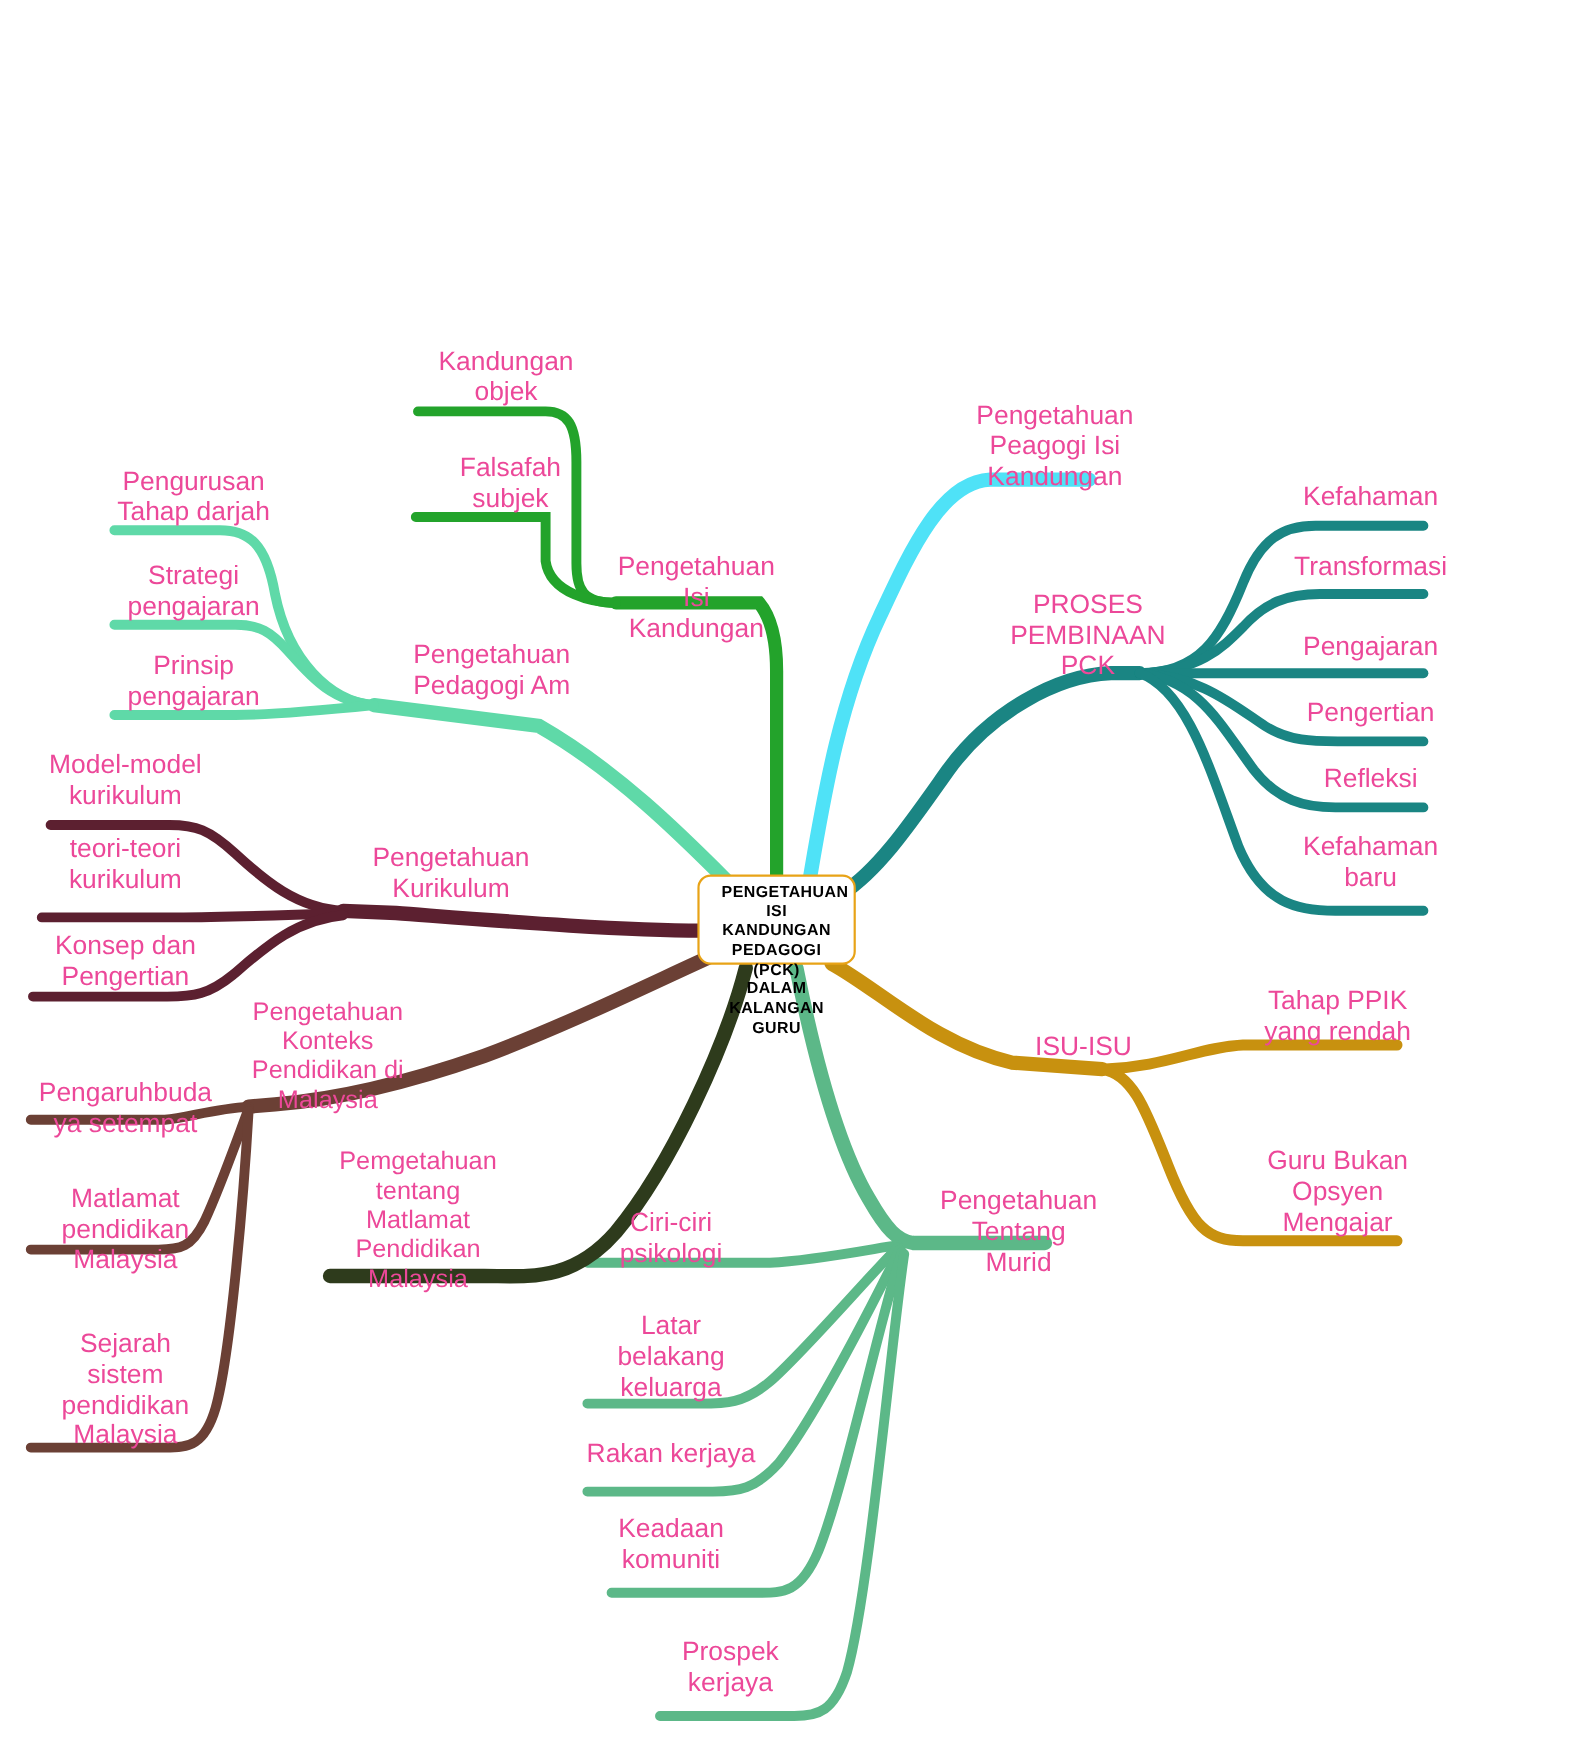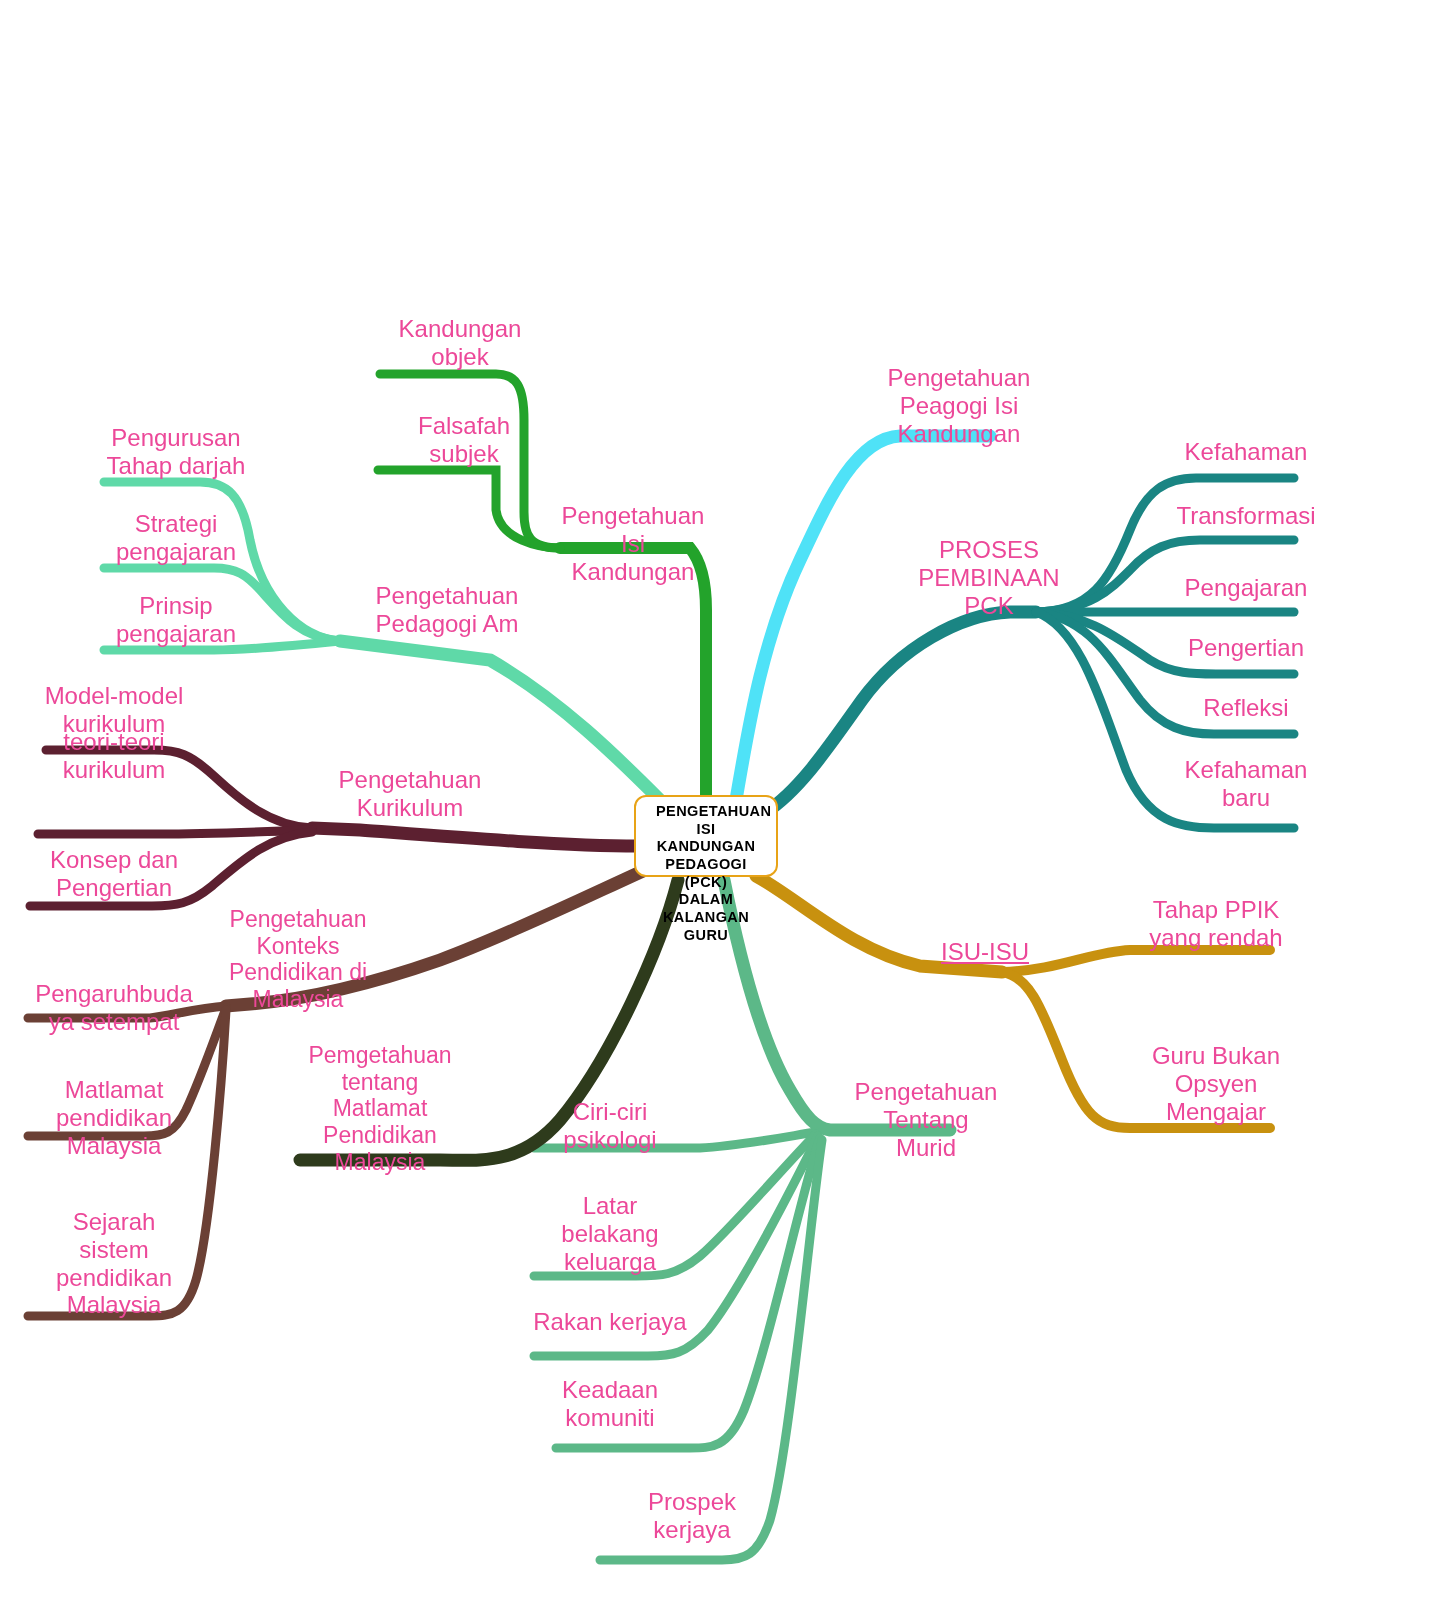--- a/index.html
+++ b/index.html
@@ -116,39 +116,39 @@
 PEMBINAAN
 PCK</div>
   <div class="lbl s24" style="left:1140px;top:438px;width:212px;">Kefahaman</div>
   <div class="lbl s24" style="left:1140px;top:502px;width:212px;">Transformasi</div>
   <div class="lbl s24" style="left:1140px;top:574px;width:212px;">Pengajaran</div>
   <div class="lbl s24" style="left:1140px;top:634px;width:212px;">Pengertian</div>
   <div class="lbl s24" style="left:1140px;top:694px;width:212px;">Refleksi</div>
   <div class="lbl s24" style="left:1140px;top:756px;width:212px;">Kefahaman
 baru</div>
 
-  <div class="lbl s24" style="left:900px;top:938px;width:170px;text-decoration:underline;">ISU-ISU</div>
+  <div class="lbl s24" style="left:900px;top:938px;width:170px;">ISU-ISU</div>
   <div class="lbl s24" style="left:1110px;top:896px;width:212px;">Tahap  PPIK
 yang  rendah</div>
   <div class="lbl s24" style="left:1110px;top:1042px;width:212px;">Guru  Bukan
 Opsyen
 Mengajar</div>
 
   <div class="lbl s24" style="left:820px;top:1078px;width:212px;">Pengetahuan
 Tentang
 Murid</div>
   <div class="lbl s24" style="left:520px;top:1098px;width:180px;">Ciri-ciri
 psikologi</div>
   <div class="lbl s24" style="left:520px;top:1192px;width:180px;">Latar
 belakang
 keluarga</div>
   <div class="lbl s24" style="left:510px;top:1308px;width:200px;">Rakan kerjaya</div>
   <div class="lbl s24" style="left:520px;top:1376px;width:180px;">Keadaan
 komuniti</div>
-  <div class="lbl s24" style="left:602px;top:1488px;width:180px;text-align:center;">Prospek
+  <div class="lbl s24" style="left:574px;top:1488px;width:180px;text-align:center;">Prospek
 kerjaya</div>
 
   <div class="lbl s23" style="left:282px;top:1042px;width:196px;">Pemgetahuan
 tentang
 Matlamat
 Pendidikan
 Malaysia</div>
 
   <div class="lbl s23" style="left:204px;top:906px;width:188px;">Pengetahuan
 Konteks
@@ -161,18 +161,18 @@
 Malaysia</div>
   <div class="lbl s24" style="left:8px;top:1208px;width:212px;">Sejarah
 sistem
 pendidikan
 Malaysia</div>
 
   <div class="lbl s24" style="left:8px;top:682px;width:212px;">Model-model
 kurikulum</div>
   <div class="lbl s24" style="left:310px;top:766px;width:200px;">Pengetahuan
 Kurikulum</div>
-  <div class="lbl s24" style="left:8px;top:728px;width:212px;">teori-teori
+  <div class="lbl s24" style="left:8px;top:758px;width:212px;">teori-teori
 kurikulum</div>
   <div class="lbl s24" style="left:8px;top:846px;width:212px;">Konsep  dan
 Pengertian</div>
 
 </div>
 
 </body></html>

